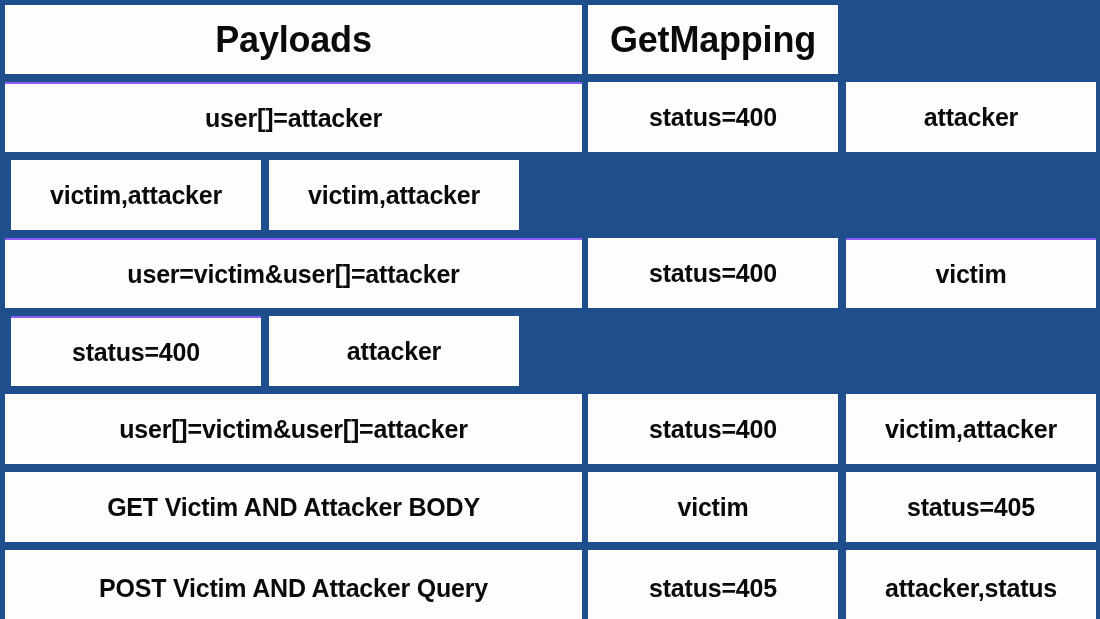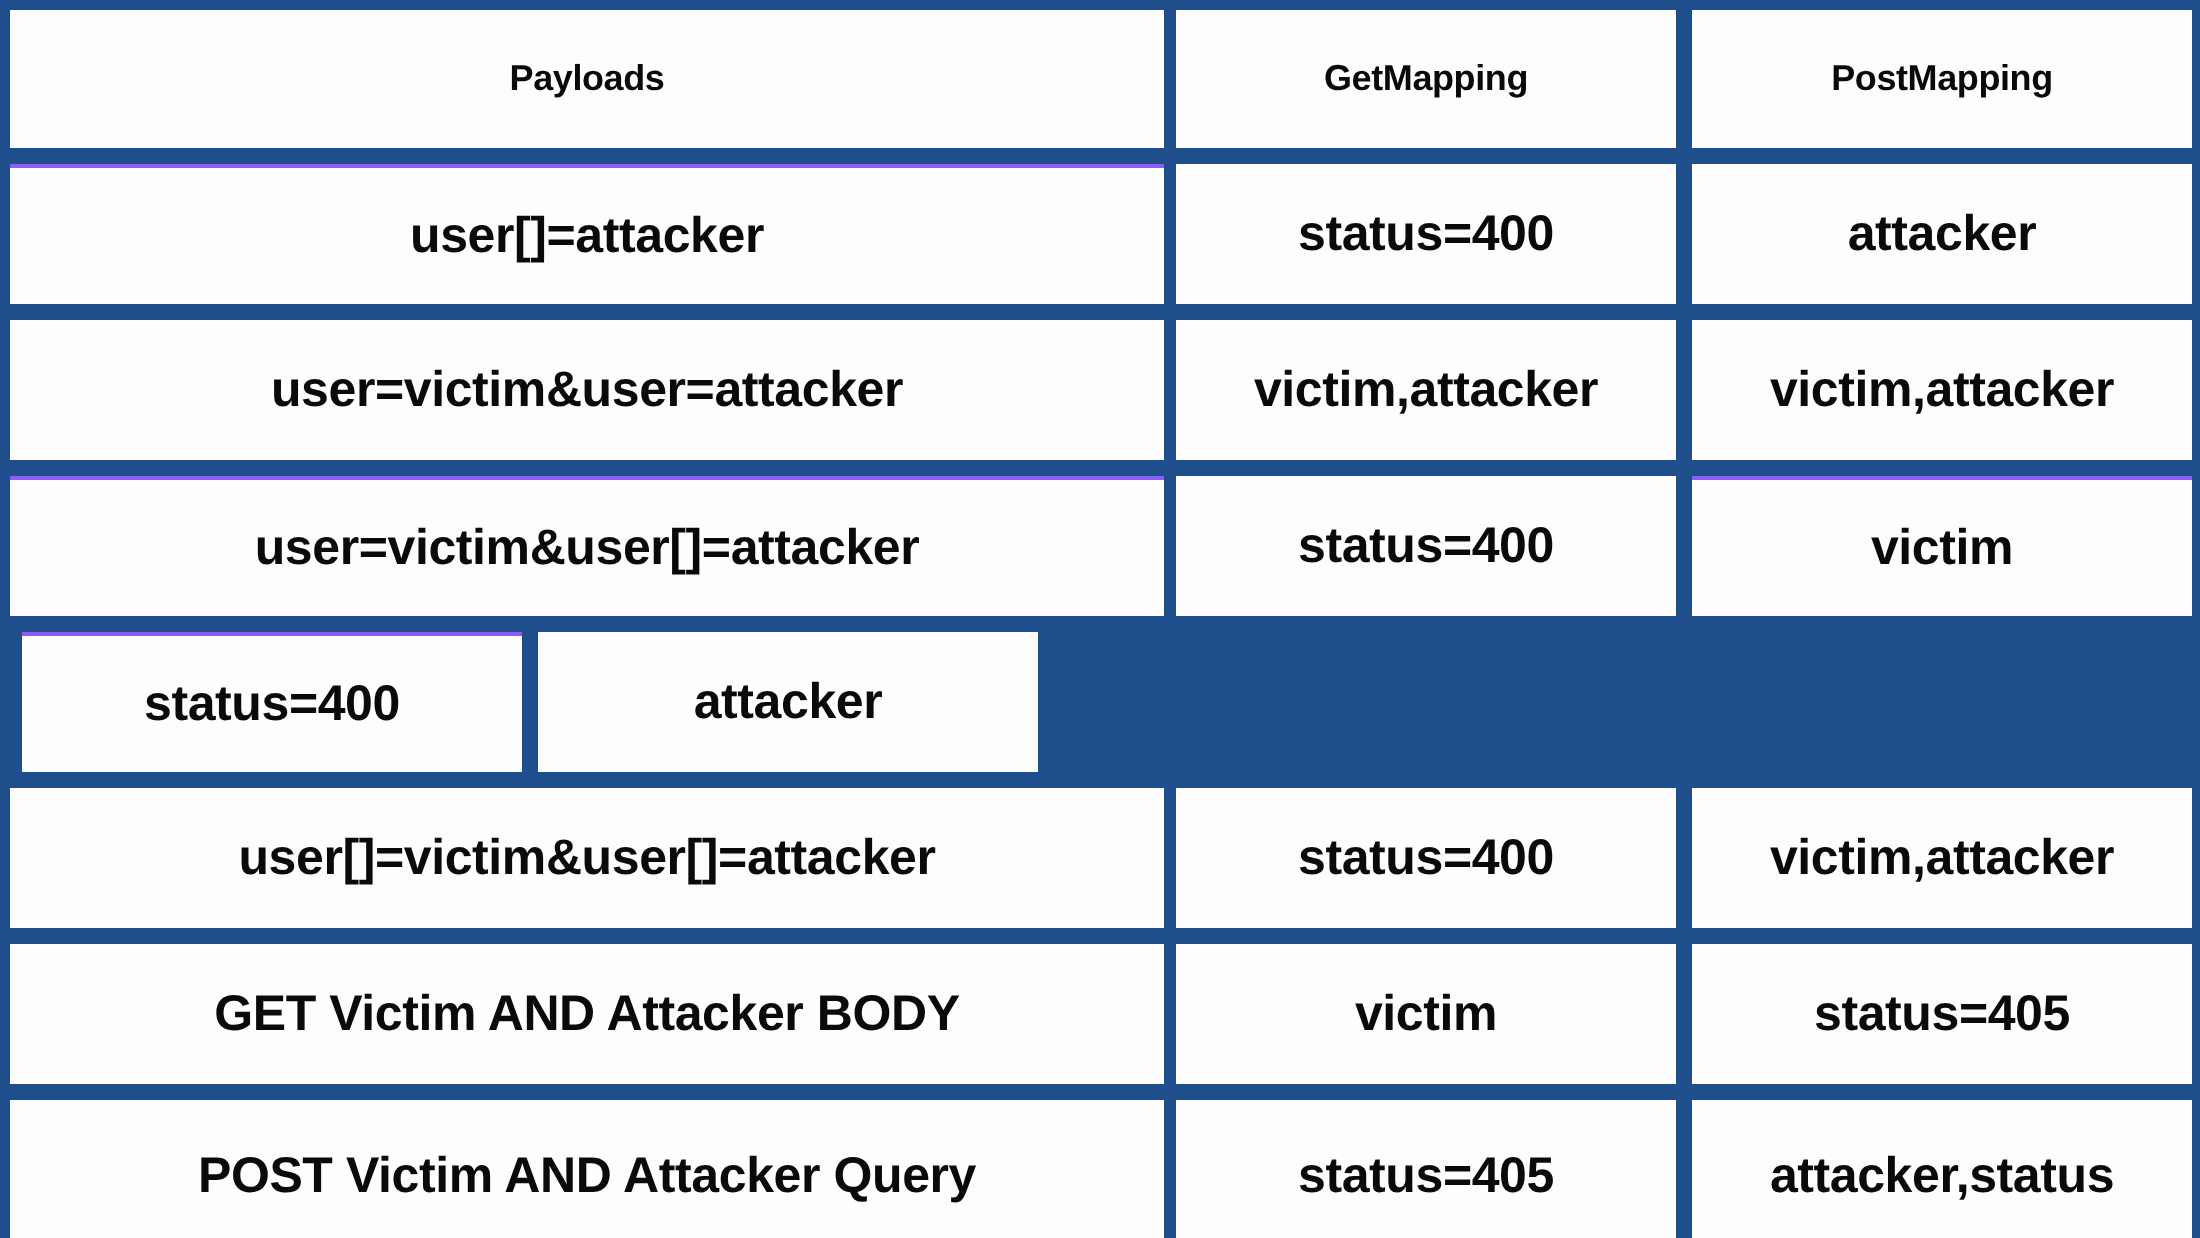--- a/index.html
+++ b/index.html
@@ -57,47 +57,45 @@
     overflow: hidden;
     white-space: nowrap;
   }
 
   
   .col-payloads  { width: 577px; flex: 0 0 577px; }
   .col-get       { width: 250px; flex: 0 0 250px; margin-left: 6px; text-align: center; }
   .col-post      { width: 250px; flex: 0 0 250px; margin-left: 8px; }
 
   .header-row .cell {
-    font-size: 18px;
+    font-size: 36px;
   }
 
   
   .cell.hairline-top {
     border-top: 2px solid #8b5cf6;
   }
 </style>
 </head>
 <body>
 
 <div id="results-table">
 
   <div class="table-row header-row">
     <div class="cell col-payloads">Payloads</div>
     <div class="cell col-get">GetMapping</div>
-    <div class="cell col-post">PostMapping</div>
   </div>
 
   <div class="table-row">
     <div class="cell col-payloads hairline-top">user[]=attacker</div>
     <div class="cell col-get">status=400</div>
     <div class="cell col-post">attacker</div>
   </div>
 
   <div class="table-row">
-    <div class="cell col-payloads">user=victim&amp;user=attacker</div>
     <div class="cell col-get">victim,attacker</div>
     <div class="cell col-post">victim,attacker</div>
   </div>
 
   <div class="table-row">
     <div class="cell col-payloads hairline-top">user=victim&amp;user[]=attacker</div>
     <div class="cell col-get">status=400</div>
     <div class="cell col-post hairline-top">victim</div>
   </div>
 

